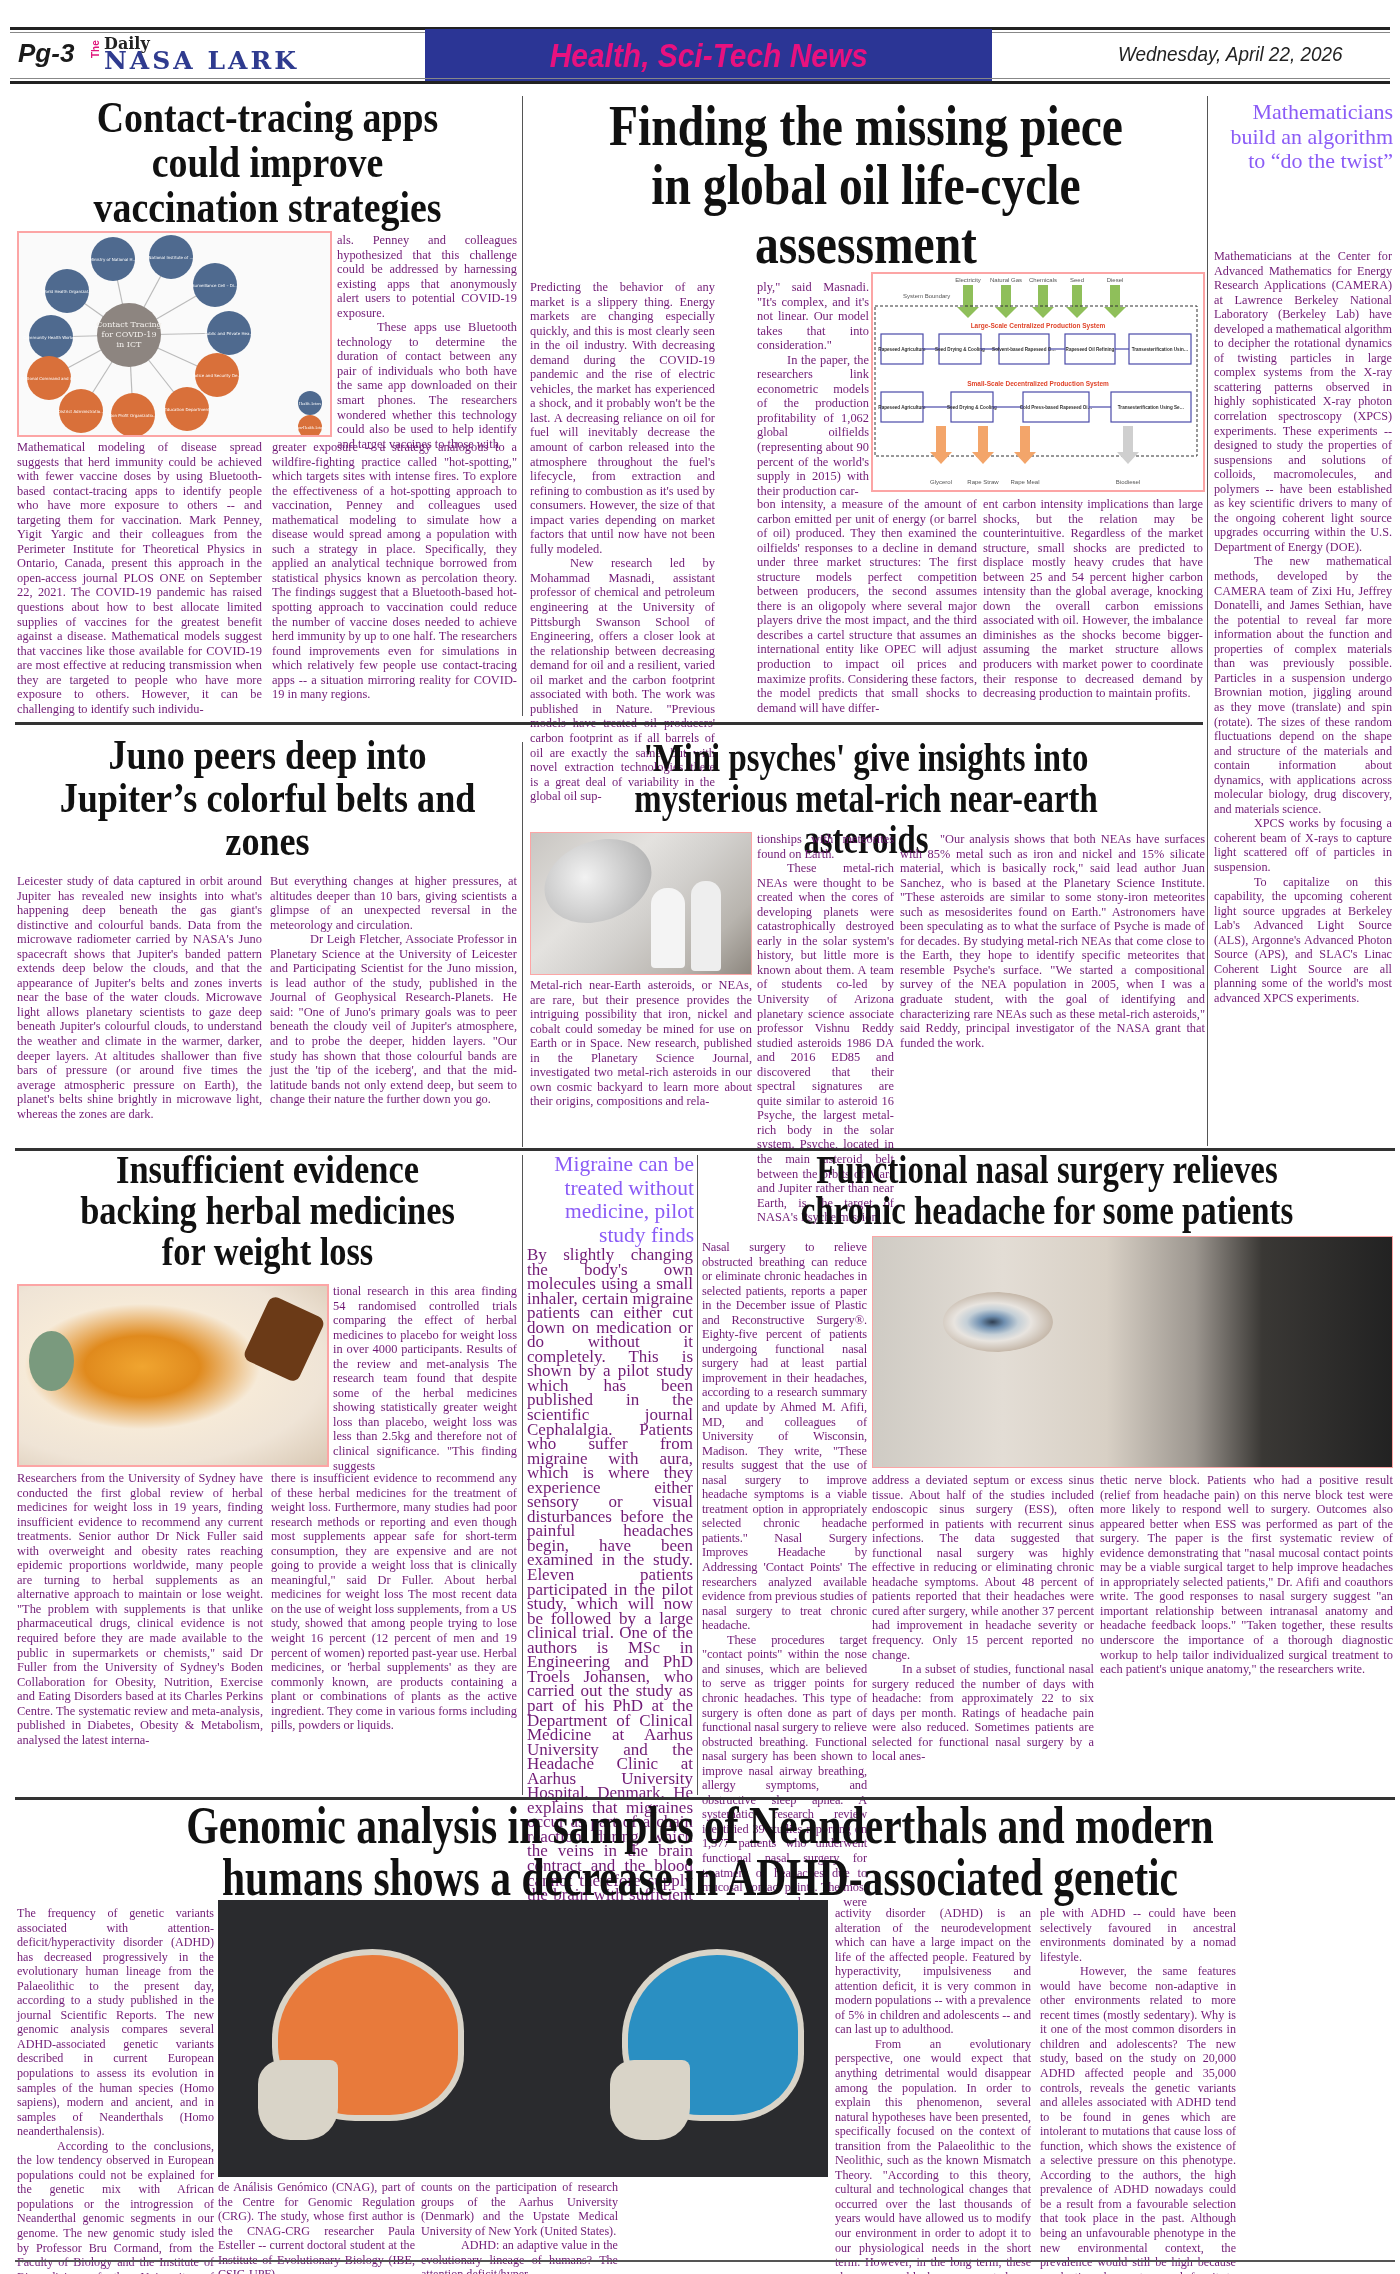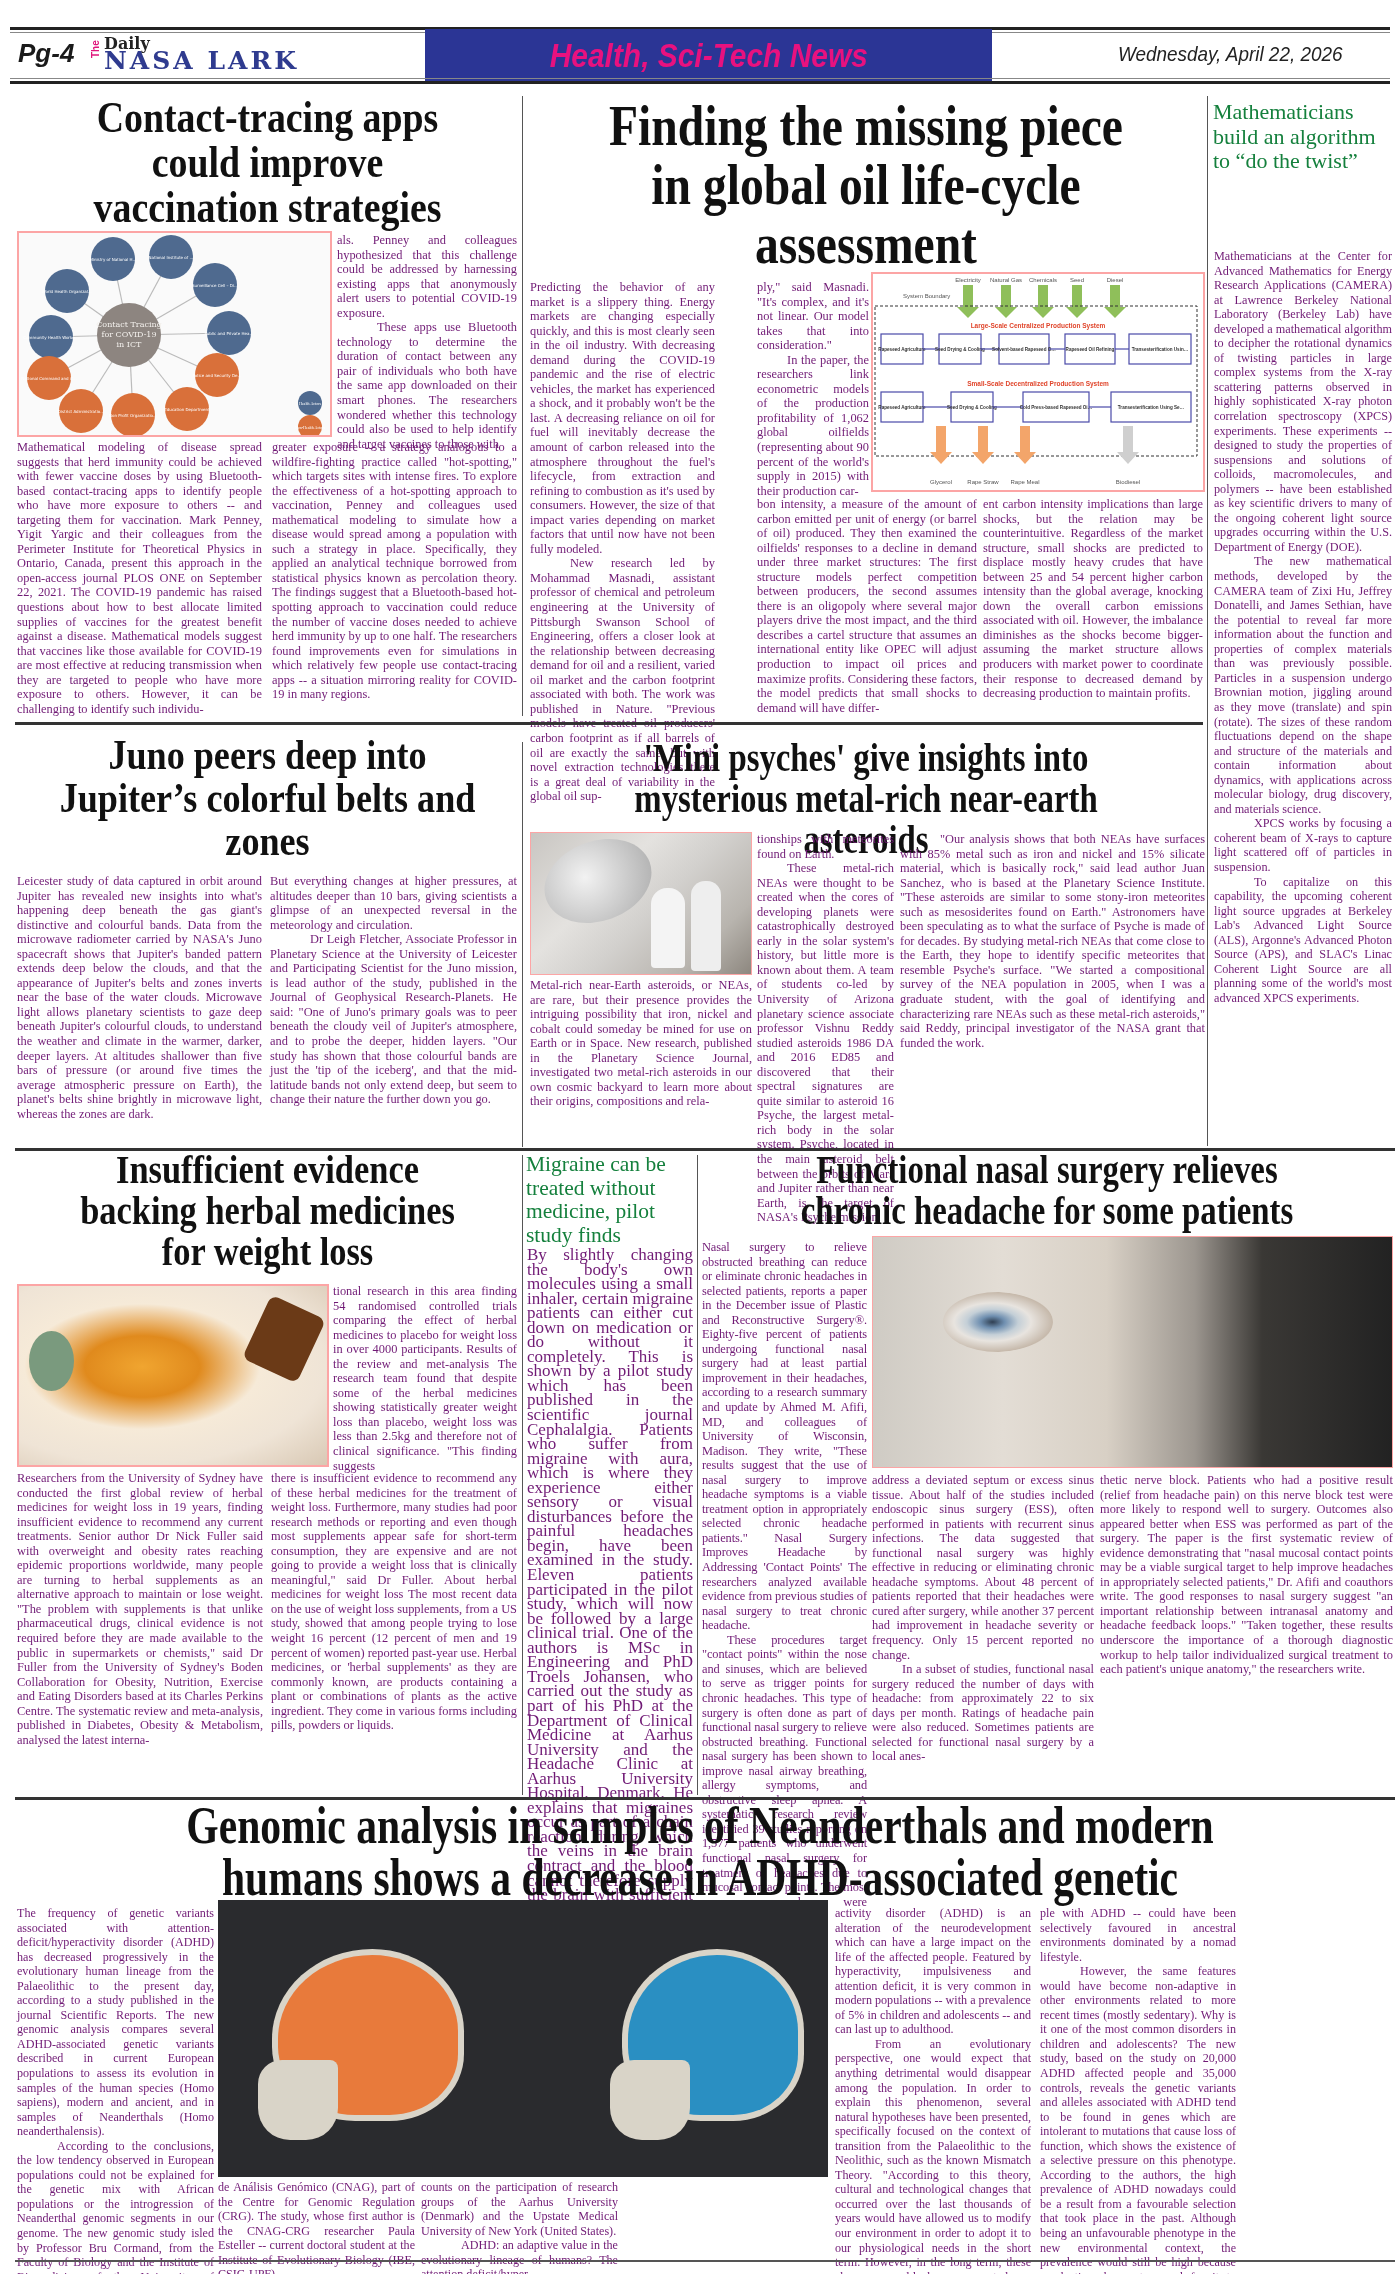--- a/index.html
+++ b/index.html
@@ -14,32 +14,32 @@
 #logo{left:92px;top:34px;height:40px;width:270px}
 #logo .daily{position:absolute;left:12px;top:0;font-family:"DejaVu Serif",serif;font-weight:bold;font-size:16px;color:#222}
 #logo .the{position:absolute;left:-2px;top:24px;transform:rotate(-90deg);transform-origin:left top;font-family:"Liberation Sans",sans-serif;font-weight:bold;font-size:10px;color:#e0157b}
 #logo .name{position:absolute;left:12px;top:12px;font-family:"DejaVu Serif",serif;font-weight:bold;font-size:25px;letter-spacing:3px;color:#2f3b8f}
 #section{left:425px;top:29px;width:567px;height:52px;background:#2b3595;display:flex;align-items:center;justify-content:center}
 #section span{font-family:"Liberation Sans",sans-serif;font-style:italic;font-weight:bold;font-size:34px;color:#e8117f;transform:scaleX(.88);display:inline-block}
 #date{right:58px;top:42px;font-family:"Liberation Sans",sans-serif;font-style:italic;font-size:21px;color:#222;transform:scaleX(.9);transform-origin:right}
 .vline{position:absolute;width:1px;background:#555}
 .hline{position:absolute;height:3px;background:#333}
 h1.head{position:absolute;font-family:"Liberation Serif",serif;font-weight:bold;text-align:center;line-height:1.02;color:#111;transform-origin:center top}
-h2.light{position:absolute;font-family:"Liberation Serif",serif;font-weight:normal;text-align:left;line-height:1.12;color:#15803d}
+h2.light{position:absolute;font-family:"Liberation Serif",serif;font-weight:normal;text-align:right;line-height:1.12;color:#8b5cf6}
 .txt{position:absolute;font-size:12.4px;line-height:14.55px;text-align:justify;color:#701a75;hyphens:auto}
 .txt p{text-indent:0}
 .txt p.ind{text-indent:40px}
 .pic{position:absolute;border:2px solid #fca5a5;overflow:hidden}
 </style>
 </head>
 <body>
 
 <div class="rule hdr-rule-top"></div>
 <div class="rule hdr-rule-top2"></div>
-<div class="abs" id="pg">Pg-4</div>
+<div class="abs" id="pg">Pg-3</div>
 <div class="abs" id="logo">
   <span class="daily">Daily</span>
   <span class="the">The</span>
   <span class="name">NASA LARK</span>
 </div>
 <div class="abs" id="section">
     <span>Health, Sci-Tech News</span>
   </div>
 <div class="abs" id="date">Wednesday, April 22, 2026</div>
 <div class="rule hdr-rule-bot"></div>

